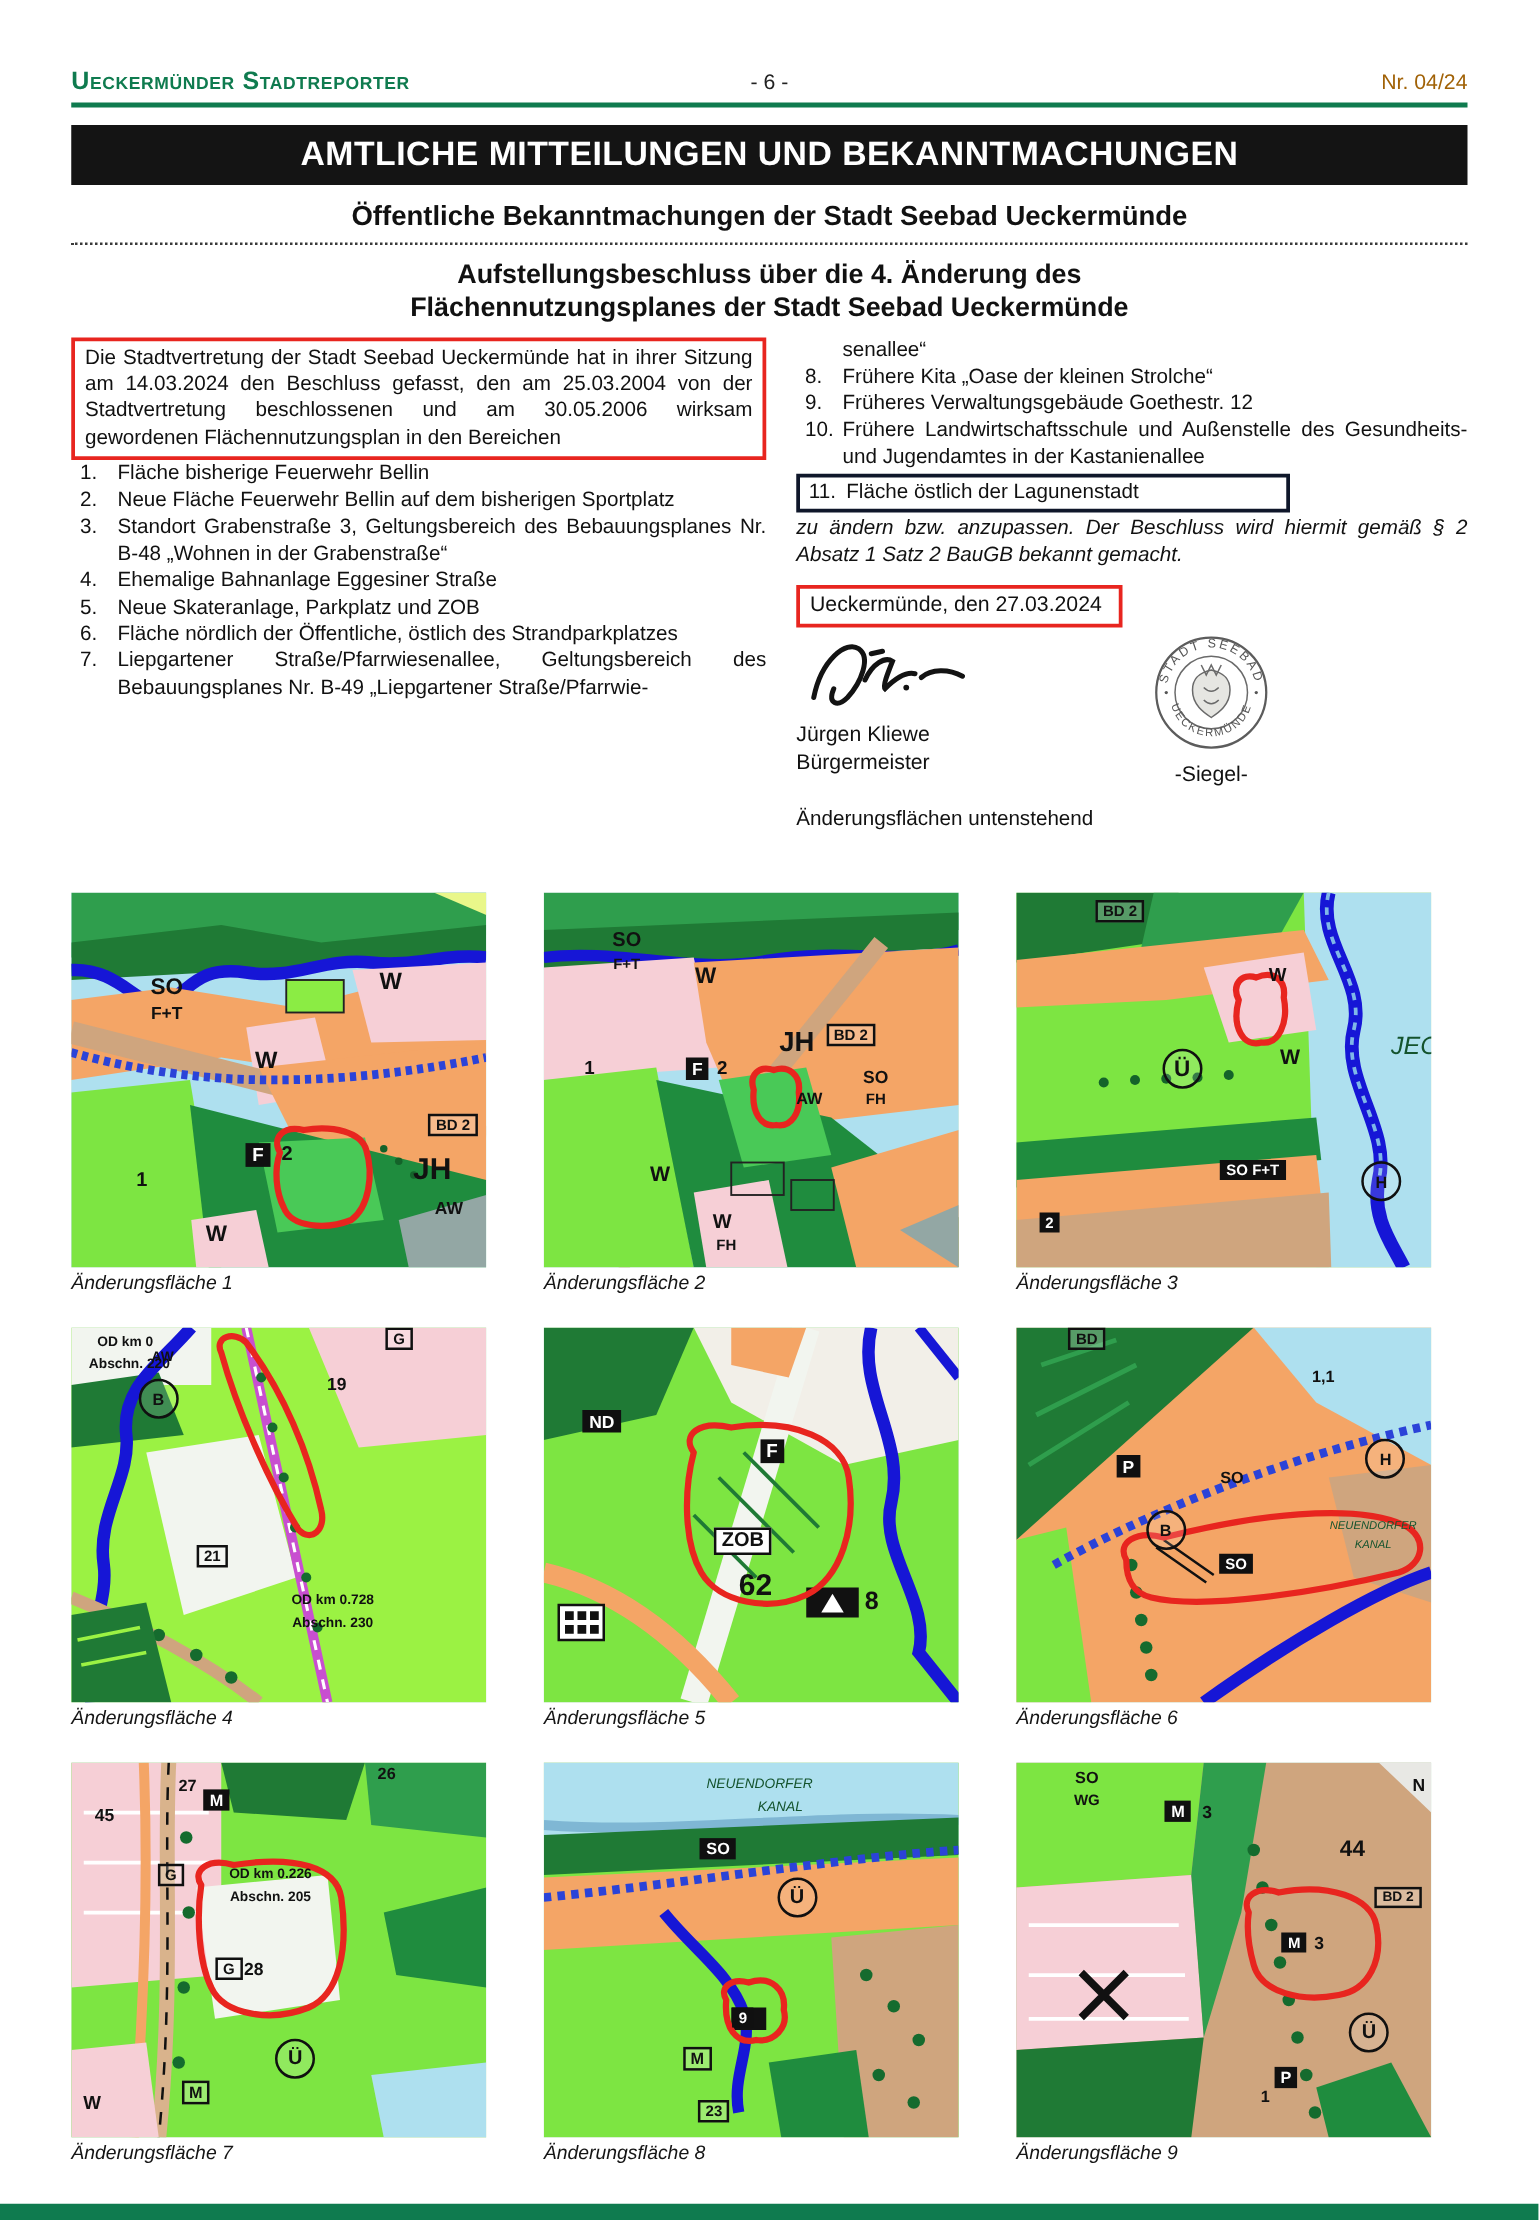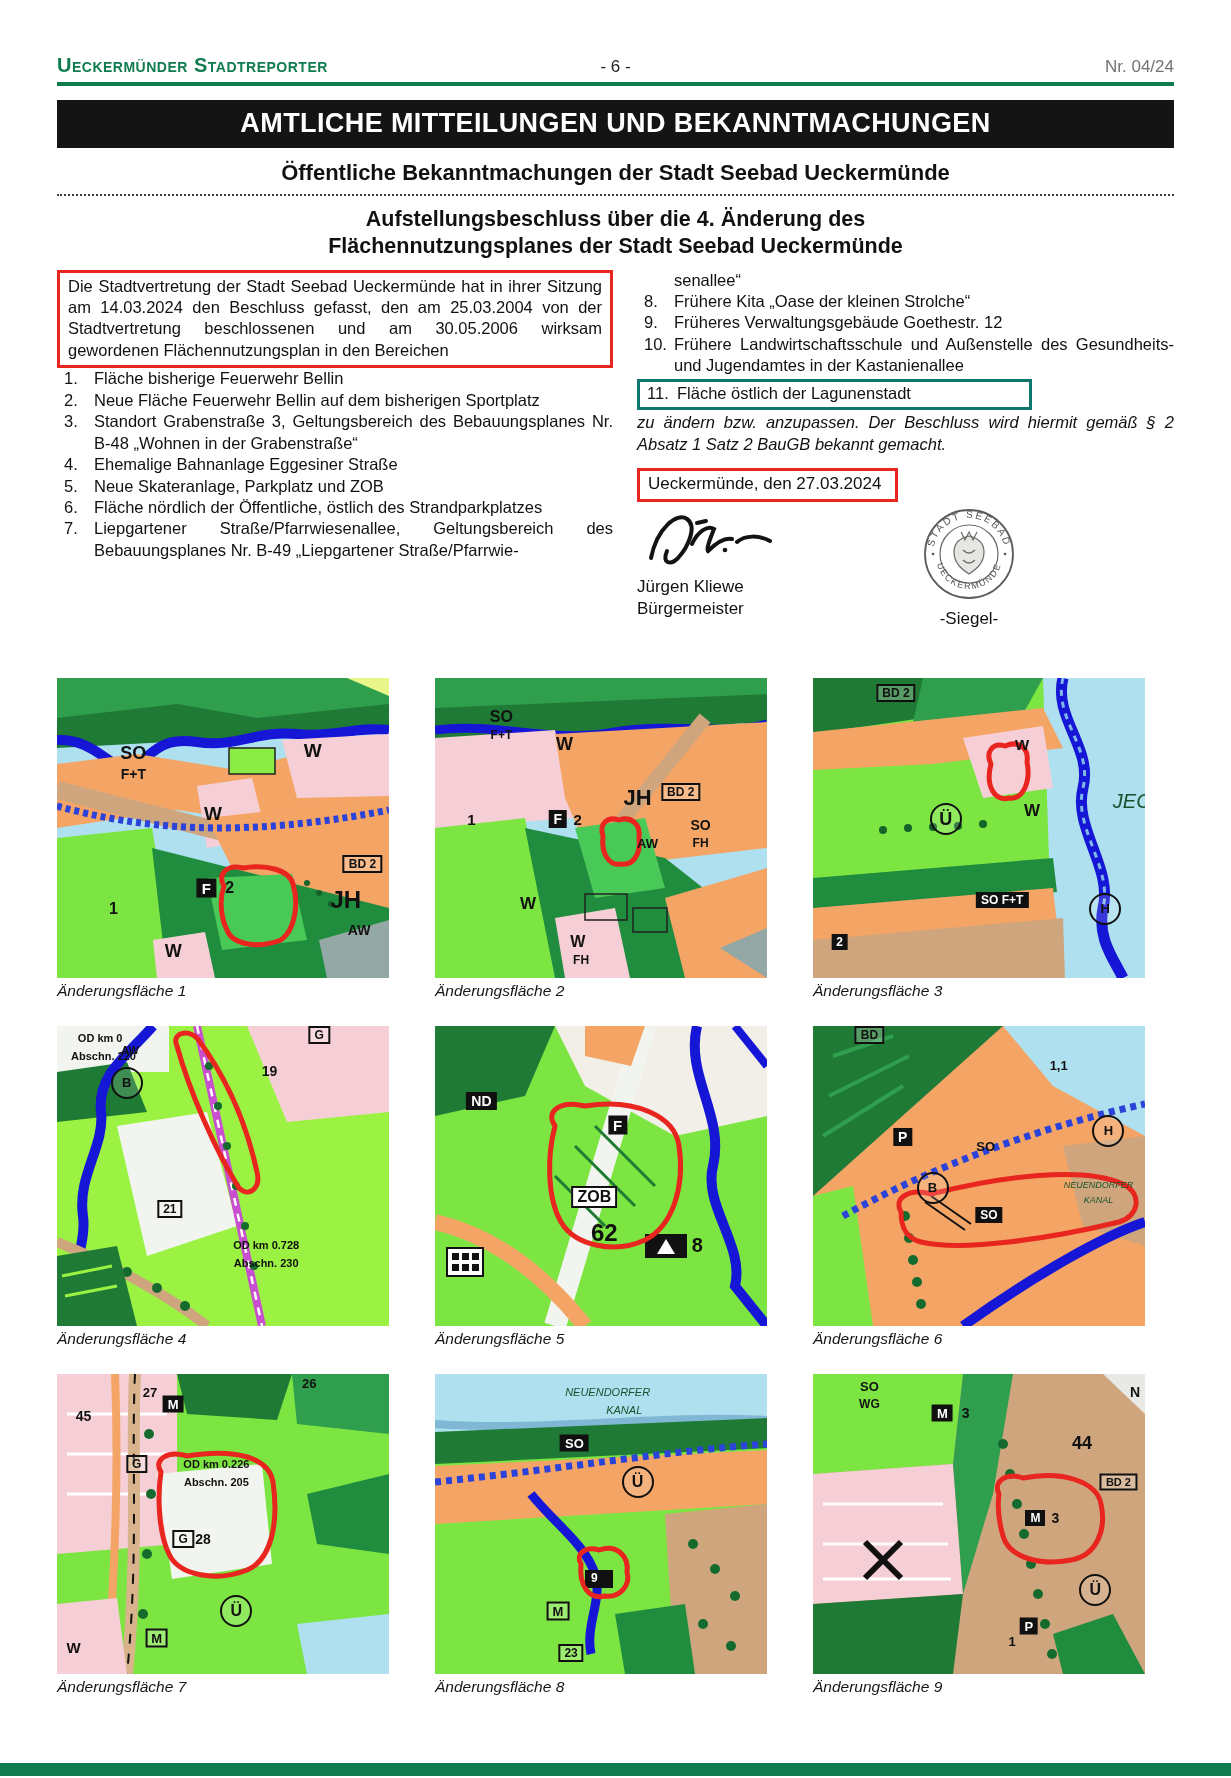--- a/index.html
+++ b/index.html
@@ -2,38 +2,38 @@
 <html lang="de"><head>
 <meta charset="utf-8">
 <style>
   html,body{margin:0;padding:0;background:#fff;}
   .page{position:relative;width:1231px;height:1778px;background:#fff;overflow:hidden;
         font-family:"Liberation Sans",sans-serif;color:#111;}
   
   .header{margin:54px 57px 0;display:flex;align-items:baseline;}
   .masthead{flex:1;font-variant:small-caps;font-weight:bold;font-size:20px;color:#0f7b4f;letter-spacing:.5px;}
   .pageno{flex:1;text-align:center;font-size:17px;color:#222;}
-  .issue{flex:1;text-align:right;font-size:17px;color:#737373;}
+  .issue{flex:1;text-align:right;font-size:17px;color:#a16207;}
   .rule{margin:5px 57px 0;border-top:4px solid #0f7b4f;}
   
   .banner{margin:14px 57px 0;background:#141414;color:#fff;text-align:center;
           font-size:27px;font-weight:bold;padding:8px 0 9px;letter-spacing:.4px;}
   .section-heading{margin:12px 57px 0;text-align:center;font-size:22px;font-weight:bold;
           padding-bottom:8px;border-bottom:2.5px dotted #3a3a3a;}
   .title{margin-top:10px;text-align:center;font-size:21.5px;font-weight:bold;line-height:1.27;}
   
   .columns{margin:9px 57px 0;display:flex;gap:24px;font-size:16.5px;line-height:1.3;}
   .col-left{width:556px;flex:none;}
   .col-right{flex:1;min-width:0;}
   .intro-box{border:3px solid #e8251f;padding:3px 8px 4px;text-align:justify;}
   .num-row{display:flex;}
   .num-row .no{width:37px;flex:none;padding-left:7px;box-sizing:border-box;}
   .num-row .txt{flex:1;text-align:justify;hyphens:manual;}
   .continuation{padding-left:37px;}
-  .item11-box{border:3px solid #0f766e;width:385px;padding:1px 4px 3px 0;margin:2px 0;}
+  .item11-box{border:3px solid #0f172a;width:385px;padding:1px 4px 3px 0;margin:2px 0;}
   .closing{text-align:justify;margin-top:2px;font-style:italic;}
   .dateline-box{display:inline-block;border:3px solid #e8251f;padding:2px 14px 4px 8px;
                 margin-top:13px;font-size:17px;}
   .sig-row{display:flex;align-items:flex-start;margin-top:4px;}
   .sig-block{width:248px;}
   .sig-name{margin-top:2px;font-size:17px;}
   .sig-role{font-size:17px;}
   .seal-block{margin-left:28px;text-align:center;width:112px;}
   .seal-label{font-size:17px;margin-top:0;}
   .note{margin-top:14px;font-size:16.5px;}
@@ -165,20 +165,21 @@
               <path d="M48,30 c-9,2 -15,6 -15,16 c0,12 9,18 15,22 c6,-4 15,-10 15,-22 c0,-10 -6,-14 -15,-16 z"></path>
               <path d="M40,26 l4,8 4,-8 4,8 4,-8" fill="none"></path>
               <path d="M42,44 q6,6 12,0 M42,54 q6,6 12,0" fill="none"></path>
             </g>
             <circle cx="12" cy="48" r="1.3" fill="#555"></circle>
               <circle cx="84" cy="48" r="1.3" fill="#555"></circle>
           </svg>
           <div class="seal-label">-Siegel-</div>
         </div>
       </div>
+      <div class="note">Änderungsflächen untenstehend</div>
     </div>
   </div>
 
   <div class="maps-grid">
 
     <div class="map-cell">
       <div class="map-frame">
         <svg viewBox="0 0 332 300" width="332" height="300">
           <rect width="332" height="300" fill="#aee0ef"></rect>
           <polygon fill="#2f9e4d" points="0,0 332,0 332,34 0,52"></polygon>

